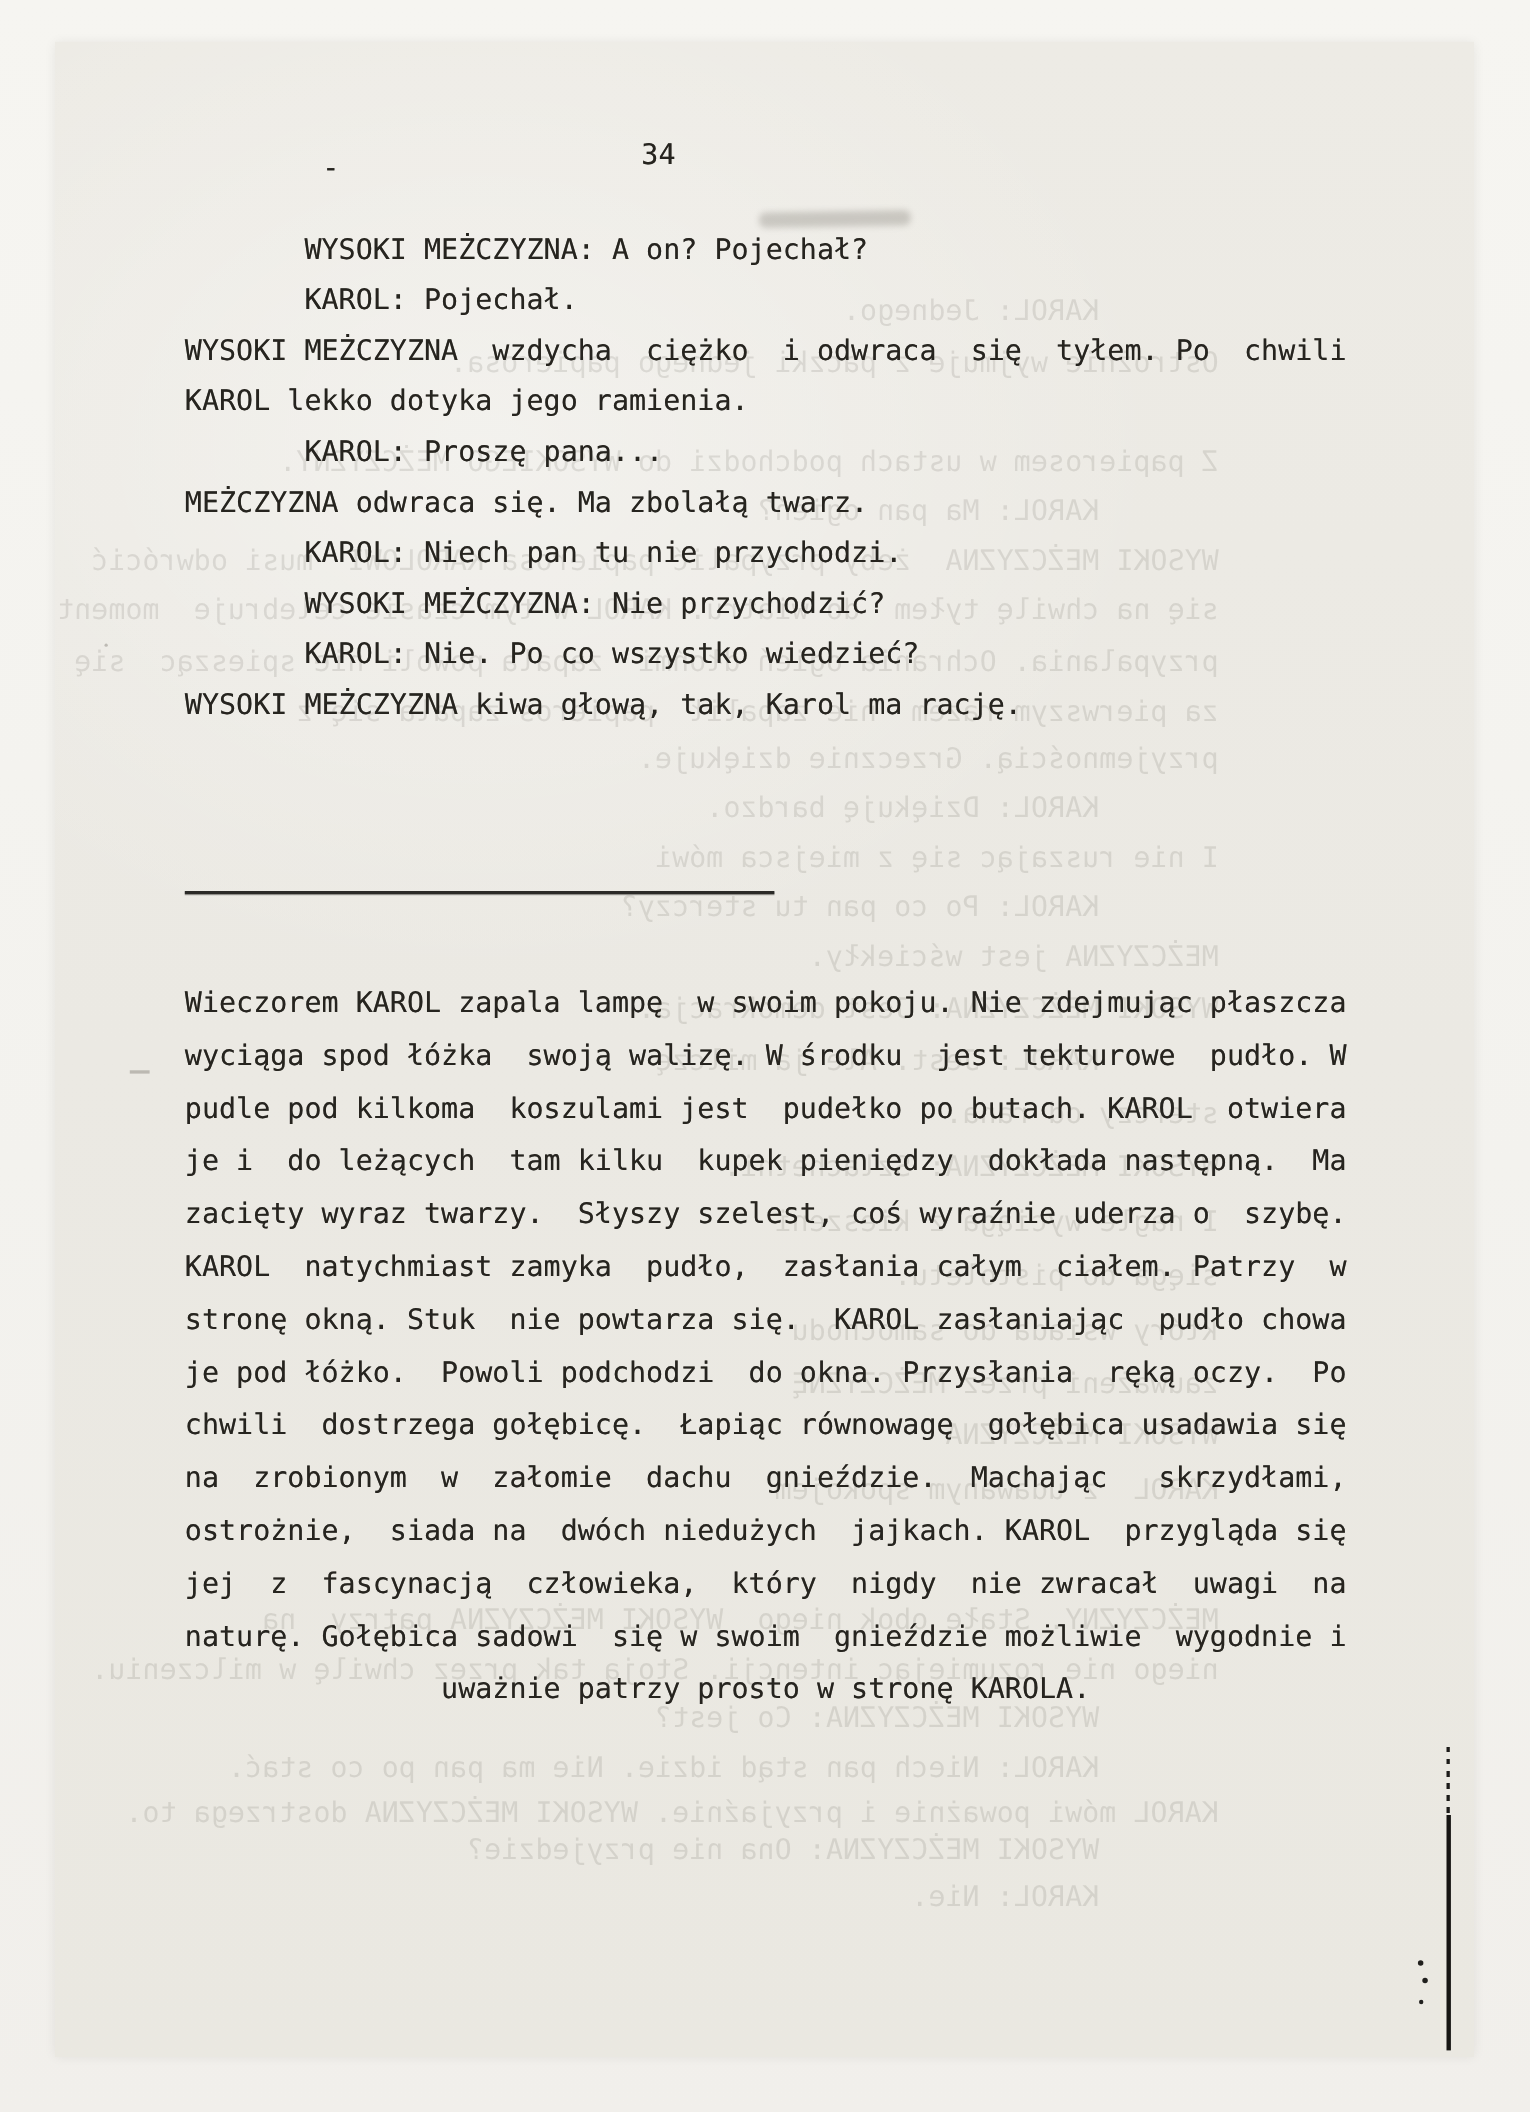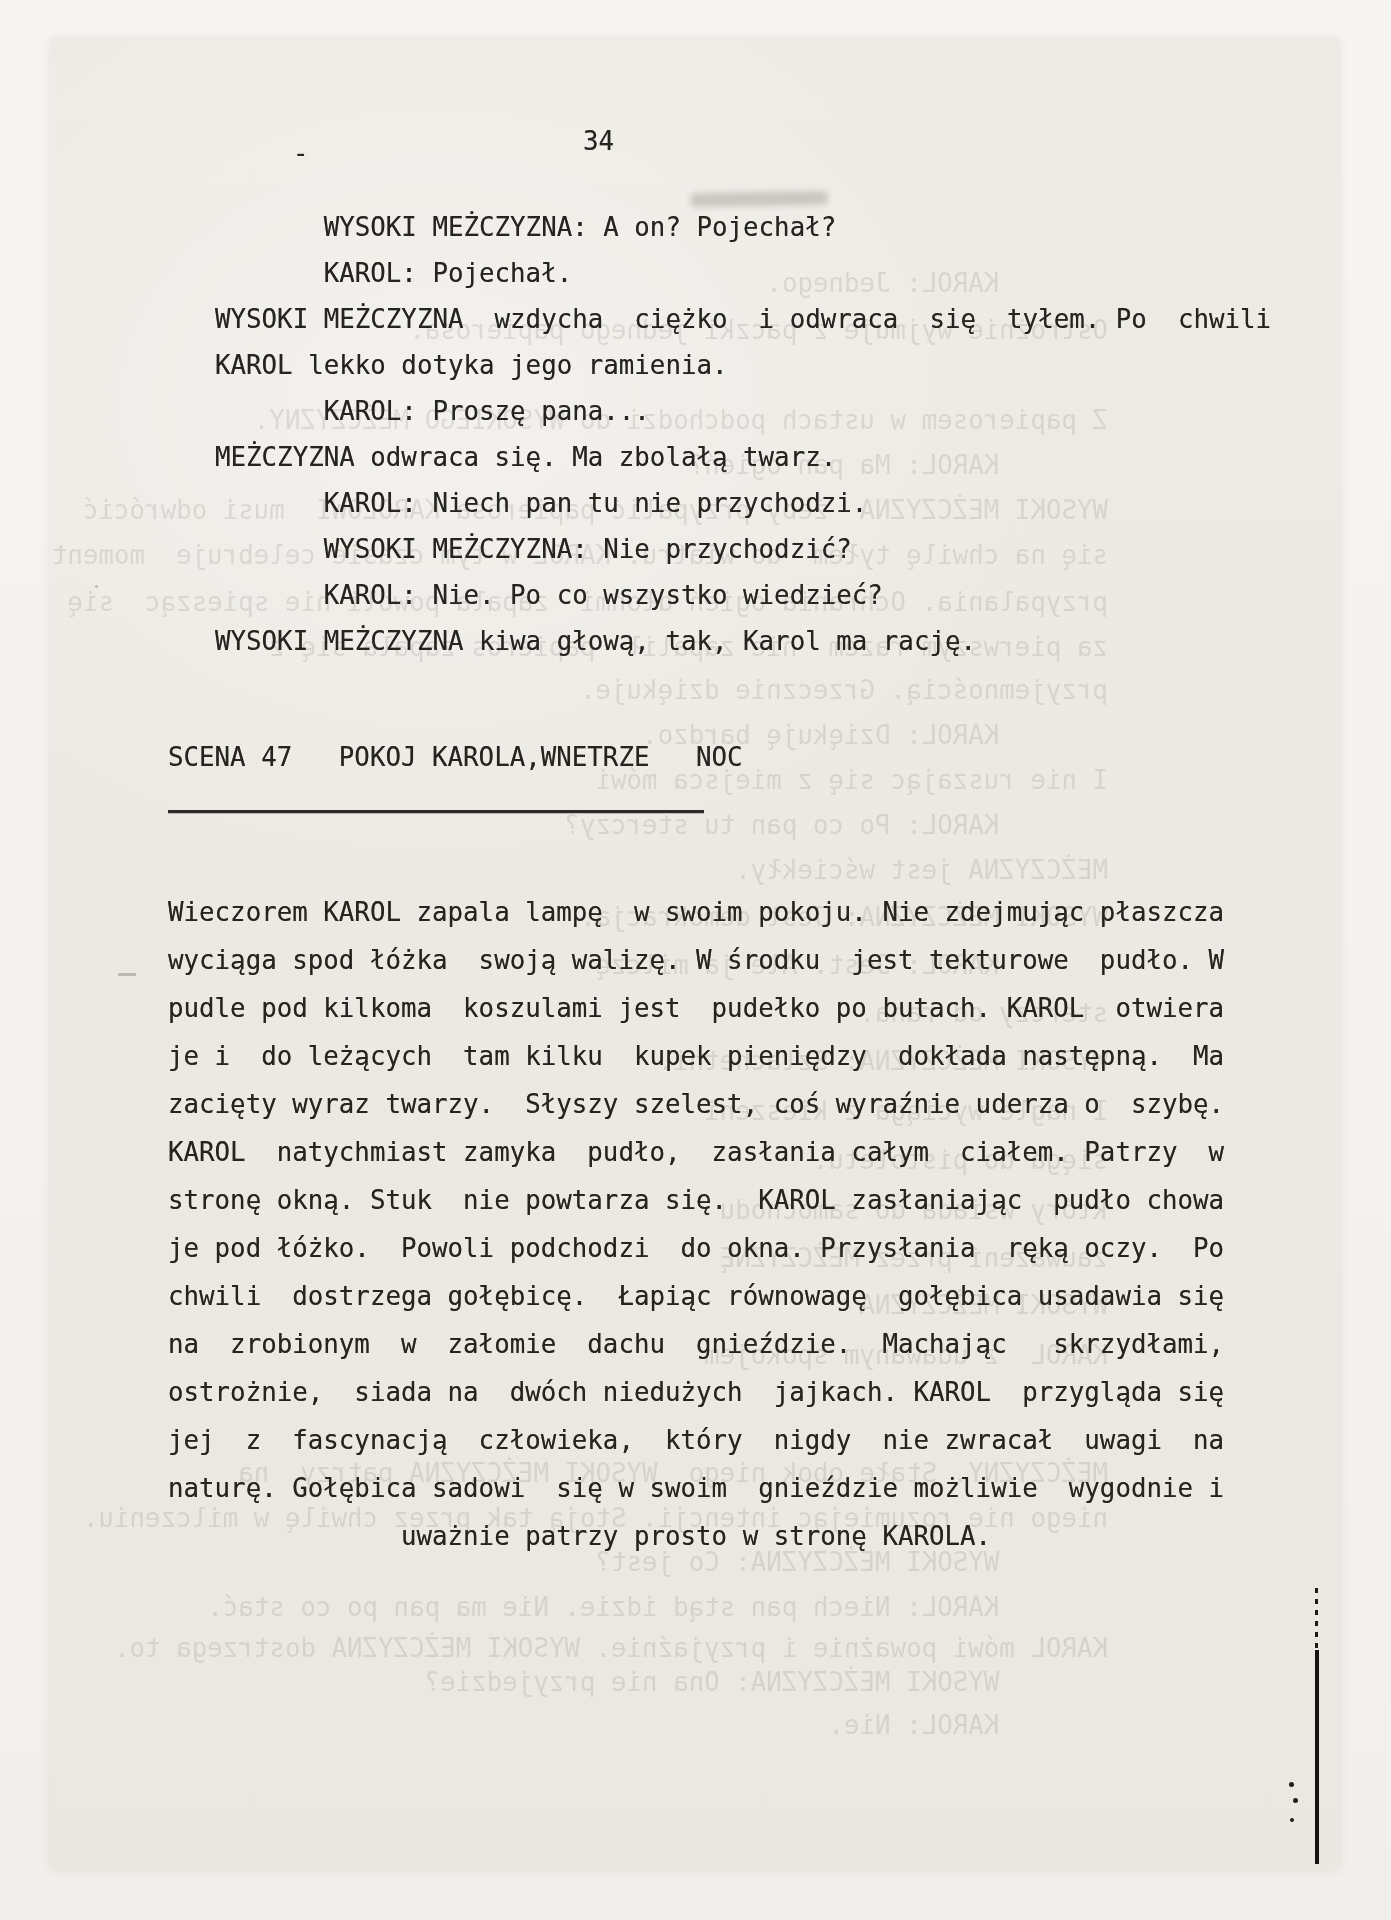--- a/index.html
+++ b/index.html
@@ -18,21 +18,21 @@
     box-shadow:0 0 10px rgba(0,0,0,0.07);
   }
   .typed{
     position:absolute;color:#26241f;font-size:25.8px;white-space:pre;
     text-shadow:0 0 0.5px rgba(38,36,31,0.55);
     z-index:3;
   }
   .page-number{left:533px;top:88px;}
   .top-dash{left:243px;top:100px;}
   .dialogue-block{left:118px;top:166px;line-height:46px;}
-  .dialogue-block div{white-space:pre;margin-left:47px;}
+  .dialogue-block div{white-space:pre;}
   .scene-heading{left:118px;top:704px;}
   .scene-underline{
     position:absolute;left:118px;top:772px;width:536px;height:3px;
     background:#2b2a27;box-shadow:0 1px 0 rgba(43,42,39,0.25);z-index:3;
   }
   .action-block{left:118px;top:850px;line-height:48px;}
   .action-block div{white-space:pre;text-align:center;}
   
   .bleed{position:absolute;left:12px;top:0;width:1046px;height:100%;z-index:1;}
   .bleed-line{
@@ -105,18 +105,17 @@
   <div class="edge-line-solid"></div>
   <div class="dot dot1"></div>
   <div class="dot dot2"></div>
   <div class="dot dot3"></div>
 
   <div class="typed top-dash">-</div>
   <div class="typed page-number">34</div>
 
   <div class="typed dialogue-block"><div>       WYSOKI MEŻCZYZNA: A on? Pojechał?</div><div>       KAROL: Pojechał.</div><div>WYSOKI MEŻCZYZNA  wzdycha  ciężko  i odwraca  się  tyłem. Po  chwili</div><div>KAROL lekko dotyka jego ramienia.</div><div>       KAROL: Proszę pana...</div><div>MEŻCZYZNA odwraca się. Ma zbolałą twarz.</div><div>       KAROL: Niech pan tu nie przychodzi.</div><div>       WYSOKI MEŻCZYZNA: Nie przychodzić?</div><div>       KAROL: Nie. Po co wszystko wiedzieć?</div><div>WYSOKI MEŻCZYZNA kiwa głową, tak, Karol ma rację.</div></div>
 
-  <div class="typed scene-heading">SCENA 47   POKOJ KAROLA,WNETRZE   NOC</div>
   <div class="scene-underline"></div>
 
   <div class="typed action-block"><div>Wieczorem KAROL zapala lampę  w swoim pokoju. Nie zdejmując płaszcza</div><div>wyciąga spod łóżka  swoją walizę. W środku  jest tekturowe  pudło. W</div><div>pudle pod kilkoma  koszulami jest  pudełko po butach. KAROL  otwiera</div><div>je i  do leżących  tam kilku  kupek pieniędzy  dokłada następną.  Ma</div><div>zacięty wyraz twarzy.  Słyszy szelest, coś wyraźnie uderza o  szybę.</div><div>KAROL  natychmiast zamyka  pudło,  zasłania całym  ciałem. Patrzy  w</div><div>stronę okną. Stuk  nie powtarza się.  KAROL zasłaniając  pudło chowa</div><div>je pod łóżko.  Powoli podchodzi  do okna. Przysłania  ręką oczy.  Po</div><div>chwili  dostrzega gołębicę.  Łapiąc równowagę  gołębica usadawia się</div><div>na  zrobionym  w  załomie  dachu  gnieździe.  Machając   skrzydłami,</div><div>ostrożnie,  siada na  dwóch niedużych  jajkach. KAROL  przygląda się</div><div>jej  z  fascynacją  człowieka,  który  nigdy  nie zwracał  uwagi  na</div><div>naturę. Gołębica sadowi  się w swoim  gnieździe możliwie  wygodnie i</div><div>uważnie patrzy prosto w stronę KAROLA.</div></div>
 
 </div>
 
 </body></html>

